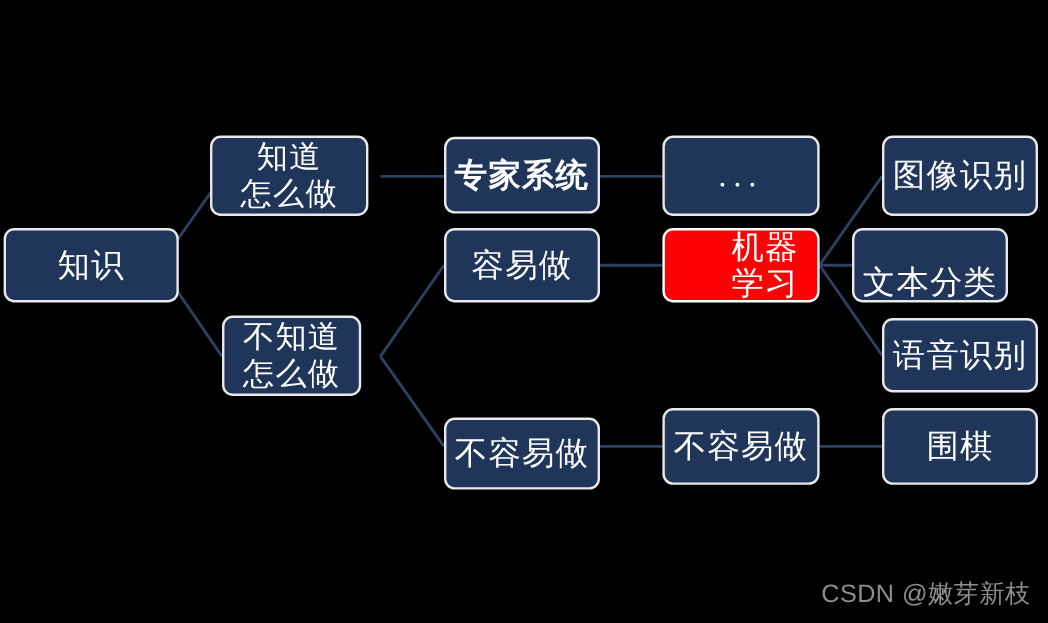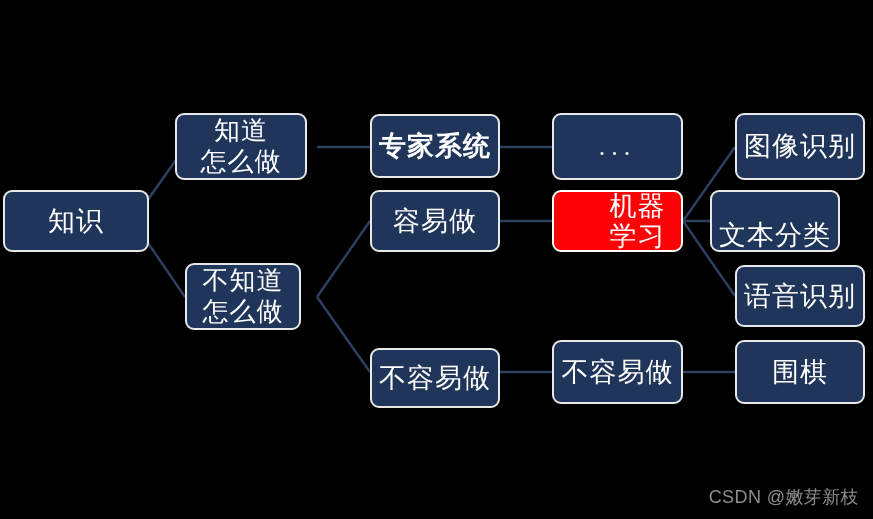--- a/index.html
+++ b/index.html
@@ -58,21 +58,21 @@
   .node.dots .label {
     letter-spacing: 6px;
     font-size: 26px;
   }
   #watermark {
     position: absolute;
     right: 14px;
     bottom: 10px;
     color: #8d8d8d;
     font-family: "Liberation Sans", "DejaVu Sans", sans-serif;
-    font-size: 18px;
+    font-size: 21px;
     letter-spacing: 0.4px;
     z-index: 3;
   }
 </style>
 </head>
 <body>
 
 <div id="canvas">
 
   <svg id="edges" viewBox="0 0 873 519" width="873" height="519">

